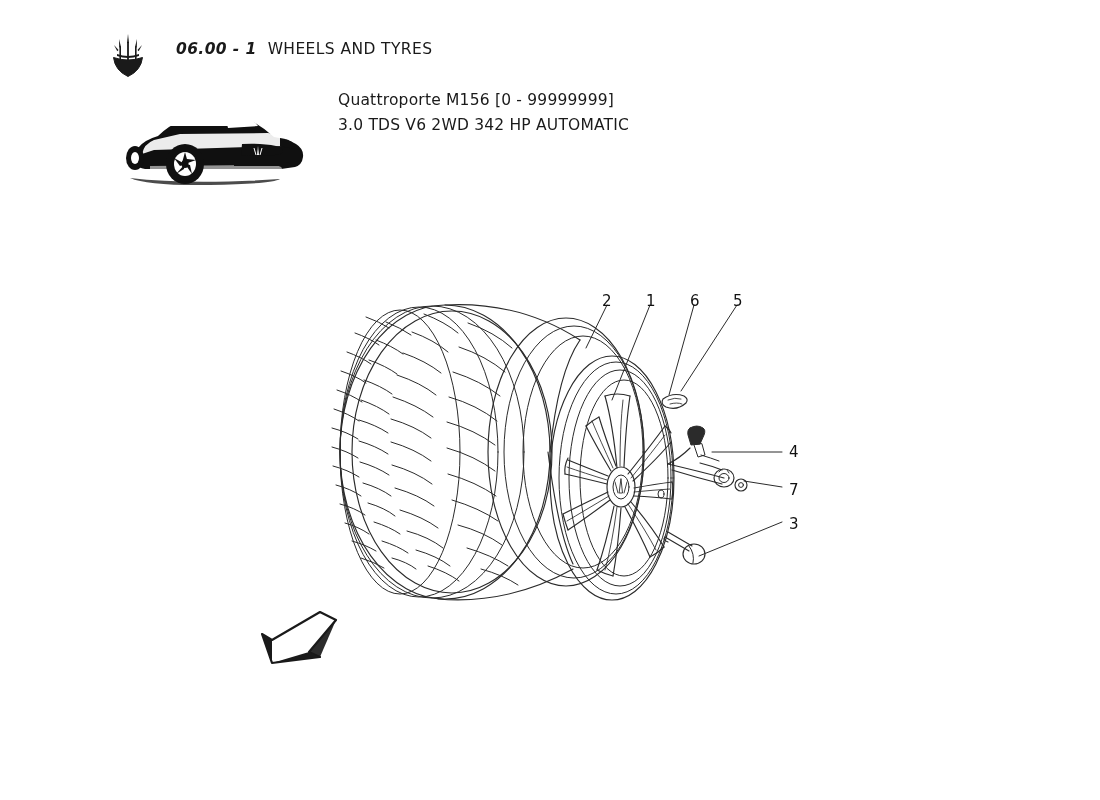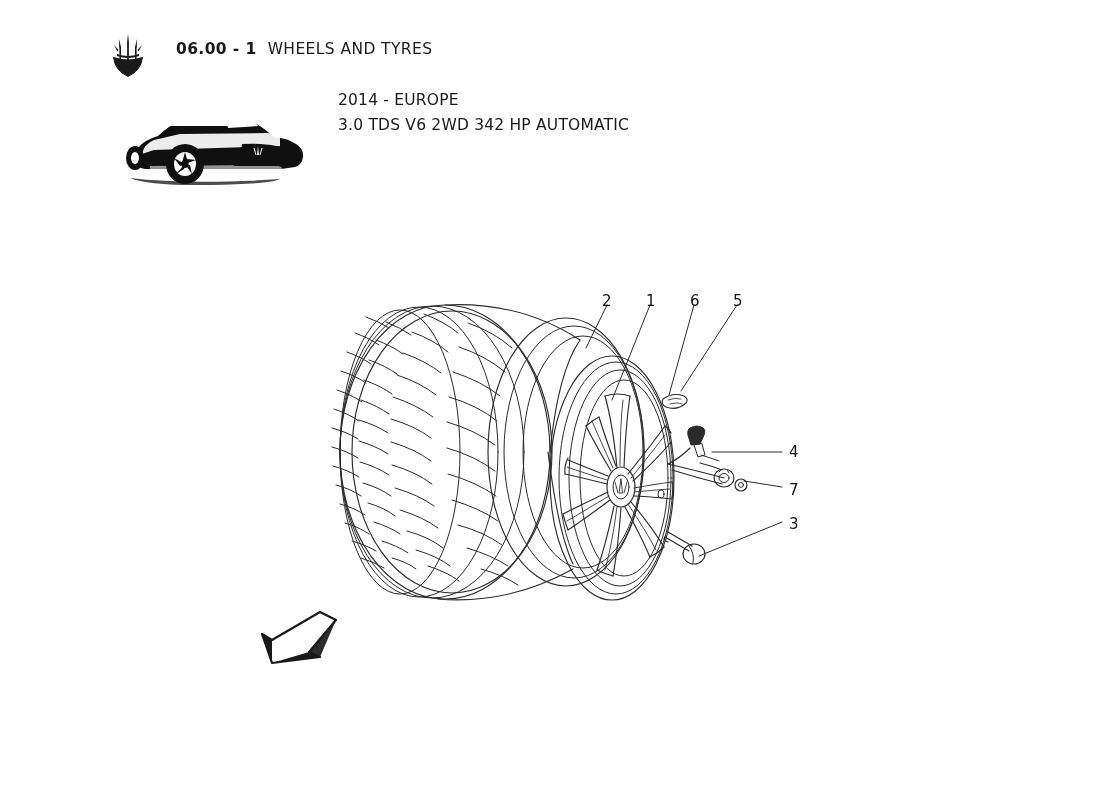--- a/index.html
+++ b/index.html
@@ -9,21 +9,21 @@
     color:#1a1a1a;overflow:hidden;position:relative;
   }
   .page{position:absolute;inset:0;}
 
   
   .brand-logo{position:absolute;left:106px;top:30px;width:44px;height:50px;}
   .header-title{
     position:absolute;left:176px;top:40px;
     font-size:15.5px;letter-spacing:.4px;white-space:nowrap;
   }
-  .header-title .code{font-weight:bold;}
+  .header-title .code{font-weight:bold;font-style:italic;}
   .header-title .name{font-weight:normal;margin-left:11px;}
 
   .car-thumb{position:absolute;left:122px;top:86px;width:190px;height:100px;}
 
   .subtitle{
     position:absolute;left:338px;top:88px;
     font-size:15.5px;line-height:25px;white-space:nowrap;
   }
   .subtitle div{letter-spacing:.2px;}
 
@@ -103,21 +103,21 @@
         <path d="M70 88 l-7 -10 l5 1 Z"></path>
         <path d="M54 88 l9 -10 l-1 5 Z"></path>
         <path d="M52 72 l11 6 l-5 2 Z"></path>
       </g>
 
       <path d="M8 92 q60 7 150 1 q-8 5 -70 6 q-62 1 -80 -7 Z" fill="#101010" opacity="0.75"></path>
     </svg>
   </div>
 
   <div class="subtitle">
-    <div>2014 - EUROPE</div>
+    <div>Quattroporte M156 [0 - 99999999]</div>
     <div>3.0 TDS V6 2WD 342 HP AUTOMATIC</div>
   </div>
 
   <div class="drawing">
     <svg viewBox="0 0 1100 800" width="1100" height="800">
       <defs>
 
         <g id="sipe">
             <path d="M0 0 q7 3 13 9" fill="none" stroke="#2b2b2b" stroke-width="1.1"></path>
           </g>

